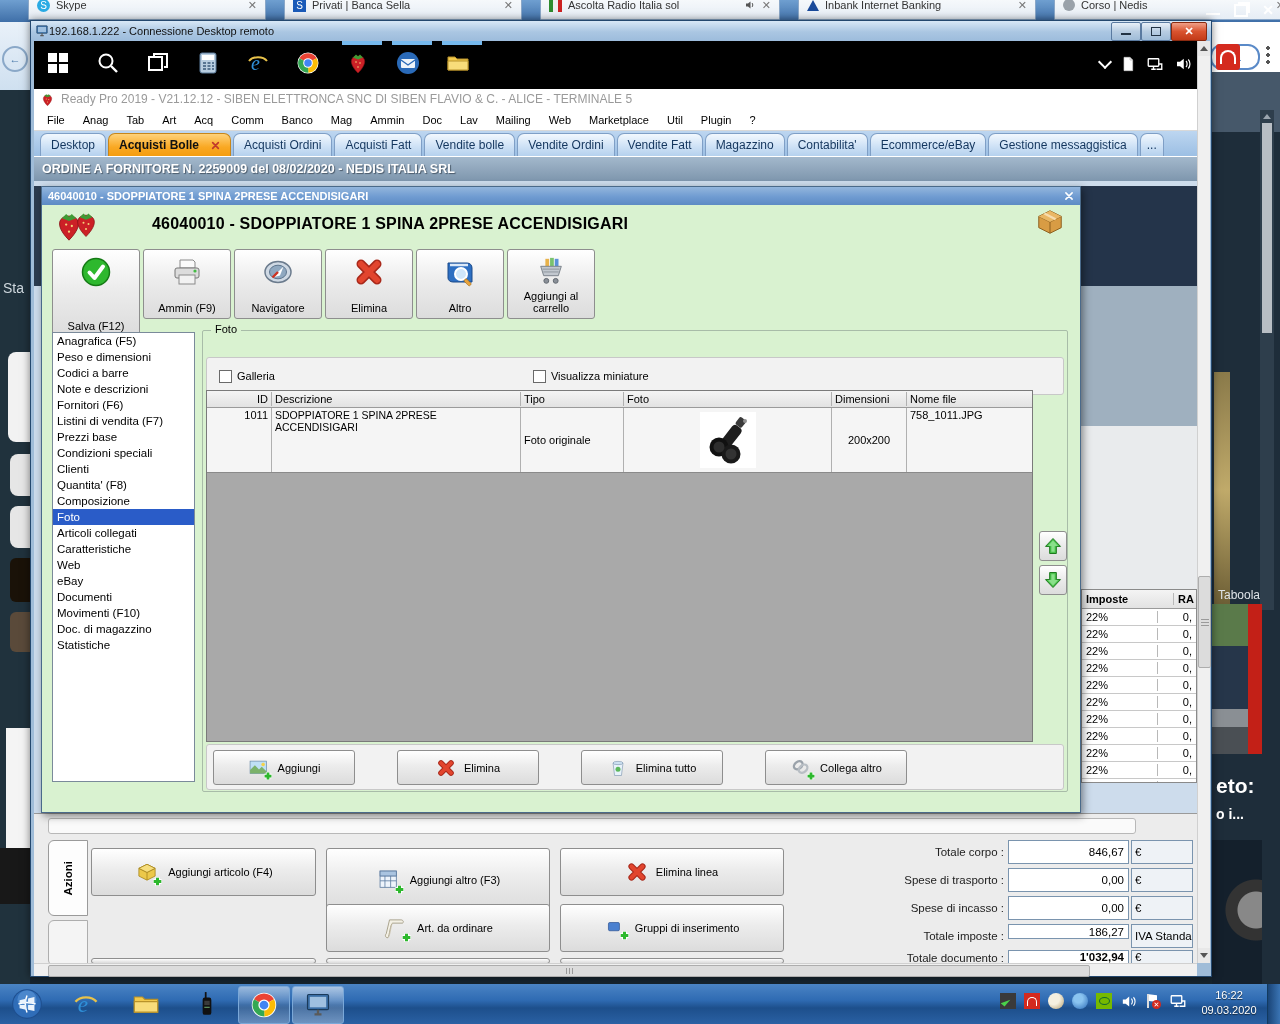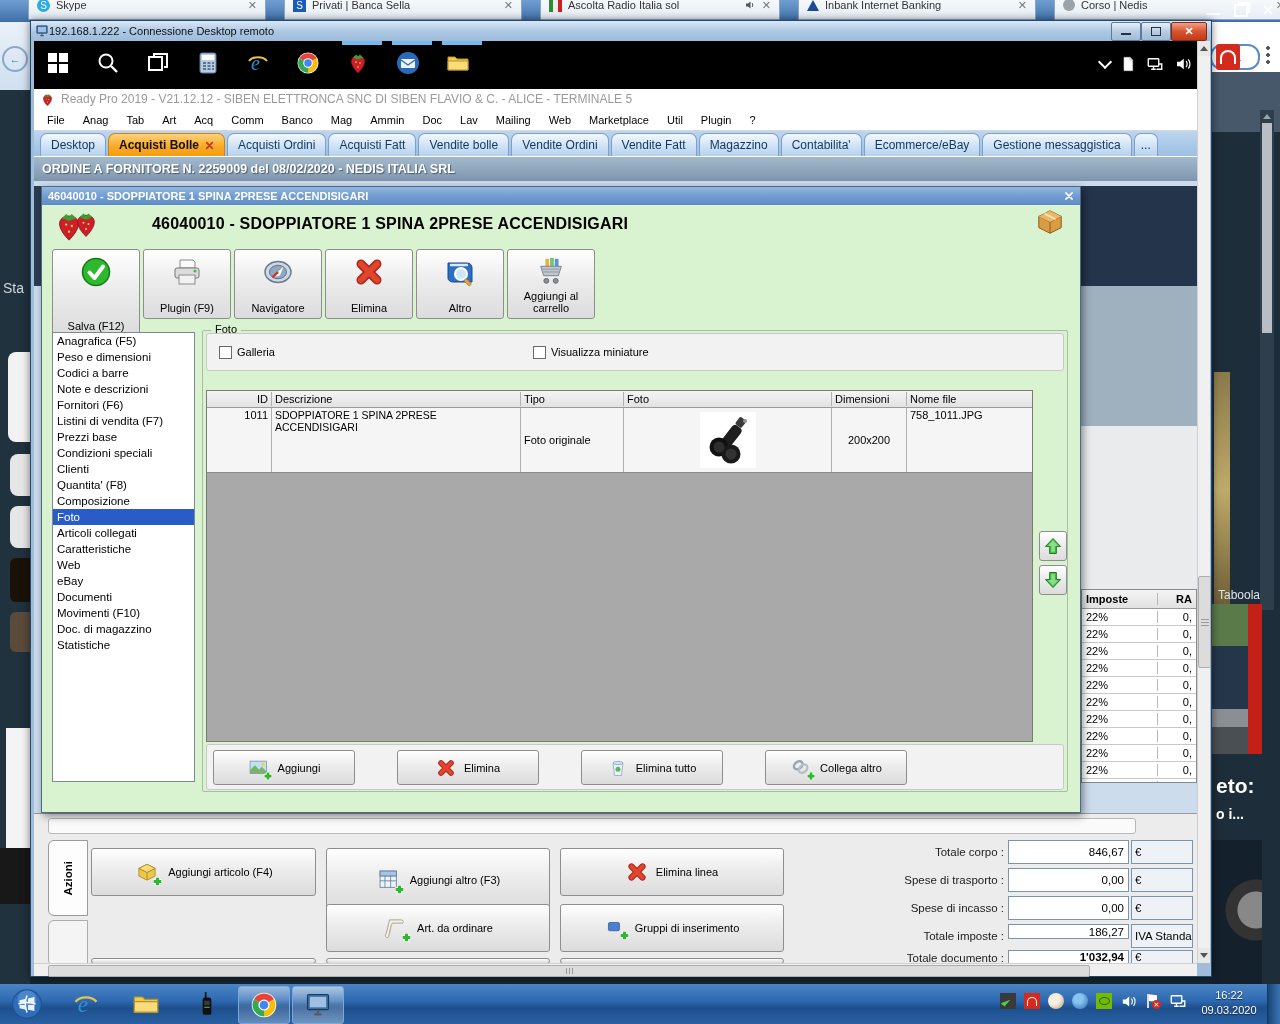--- a/index.html
+++ b/index.html
@@ -385,21 +385,21 @@
         <span style="padding:0 9px">Mailing</span>
         <span style="padding:0 9px">Web</span>
         <span style="padding:0 9px">Marketplace</span>
         <span style="padding:0 9px">Util</span>
         <span style="padding:0 9px">Plugin</span>
         <span style="padding:0 9px">?</span>
       </div>
 
       <div class="a" style="left:0;top:90px;width:1163px;height:25px;background:linear-gradient(#bdd6f0,#9cbfe4);display:flex;align-items:flex-end;gap:2px;padding-left:6px;box-sizing:border-box">
         <div class="tab"><span>Desktop</span></div>
-        <div class="tab active flex" style="gap:6px">
+        <div class="tab active flex" style="gap:12px">
           <span>Acquisti Bolle</span>
           <svg width="9" height="9" viewBox="0 0 32 32">
               <path d="M6 6 26 26M26 6 6 26" stroke="#c0392b" stroke-width="6" stroke-linecap="round"></path>
             </svg>
         </div>
         <div class="tab"><span>Acquisti Ordini</span></div>
         <div class="tab"><span>Acquisti Fatt</span></div>
         <div class="tab"><span>Vendite bolle</span></div>
         <div class="tab"><span>Vendite Ordini</span></div>
         <div class="tab"><span>Vendite Fatt</span></div>
@@ -416,21 +416,21 @@
 
       <div class="a" style="left:0;top:140px;width:1163px;height:632px;background:#cddcec"></div>
       <div class="a" style="left:0;top:145px;width:8px;height:100px;background:#2c3c50"></div>
 
       <div class="a" style="left:1047px;top:145px;width:116px;height:100px;background:#24344a"></div>
       <div class="a" style="left:1047px;top:245px;width:116px;height:140px;background:#9fb0bf"></div>
       <div class="a" style="left:1047px;top:385px;width:116px;height:163px;background:#e9ebed"></div>
 
       <div class="a" style="left:1047px;top:548px;width:116px;height:194px;background:#fff;border:1px solid #8a8a8a;box-sizing:border-box;overflow:hidden">
         <div class="flex thead" style="height:18px;font-weight:bold">
-          <span class="imp-cell" style="width:76px">Imposte</span>
+          <span class="imp-cell" style="width:92px">Imposte</span>
           <span class="imp-cell" style="flex:1;text-align:right;border-right:none">RA</span>
         </div>
         <div class="flex" style="height:16px;border-bottom:1px solid #c8c8c8">
             <span class="imp-cell" style="width:76px">22%</span>
             <span class="imp-cell" style="flex:1;text-align:right;border-right:none">0,</span>
           </div>
         <div class="flex" style="height:16px;border-bottom:1px solid #c8c8c8">
             <span class="imp-cell" style="width:76px">22%</span>
             <span class="imp-cell" style="flex:1;text-align:right;border-right:none">0,</span>
           </div>
@@ -599,21 +599,21 @@
         <div class="a btn3d tb-btn" style="left:10px;top:62px;width:88px;height:88px">
           <svg width="32" height="32" viewBox="0 0 32 32">
               <use href="#ck"></use>
             </svg>
           <span>Salva (F12)</span>
         </div>
         <div class="a btn3d tb-btn" style="left:101px;top:62px;width:88px;height:70px">
           <svg width="32" height="32" viewBox="0 0 32 32">
               <use href="#pr"></use>
             </svg>
-          <span>Plugin (F9)</span>
+          <span>Ammin (F9)</span>
         </div>
         <div class="a btn3d tb-btn" style="left:192px;top:62px;width:88px;height:70px">
           <svg width="34" height="32" viewBox="0 0 32 32">
               <use href="#cp"></use>
             </svg>
           <span>Navigatore</span>
         </div>
         <div class="a btn3d tb-btn" style="left:283px;top:62px;width:88px;height:70px">
           <svg width="32" height="32" viewBox="0 0 32 32">
               <use href="#xx"></use>
@@ -652,21 +652,21 @@
           <div class="side-item">eBay</div>
           <div class="side-item">Documenti</div>
           <div class="side-item">Movimenti (F10)</div>
           <div class="side-item">Doc. di magazzino</div>
           <div class="side-item">Statistiche</div>
         </div>
 
         <div class="a" style="left:160px;top:143px;width:866px;height:462px;border:1px solid #a8bca8;border-radius:2px;box-sizing:border-box">
           <span style="position:absolute;left:8px;top:-8px;background:#d9f2d0;padding:0 4px;font-size:11px">Foto</span>
 
-          <div class="a flex" style="left:3px;top:2px;width:858px;height:38px;background:#f2f2f2;border:1px solid #c8c8c8;border-radius:3px;box-sizing:border-box">
+          <div class="a flex" style="left:3px;top:26px;width:858px;height:38px;background:#f2f2f2;border:1px solid #c8c8c8;border-radius:3px;box-sizing:border-box">
             <span class="cb" style="margin-left:12px"></span>
             <span style="margin-left:5px">Galleria</span>
             <span class="cb" style="margin-left:258px"></span>
             <span style="margin-left:5px">Visualizza miniature</span>
           </div>
 
           <div class="a" style="left:3px;top:59px;width:827px;height:352px;background:#a9a9a9;border:1px solid #7a7a7a;box-sizing:border-box;overflow:hidden">
             <div class="flex thead" style="height:16px">
               <span class="tcell" style="width:65px;text-align:right">ID</span>
               <span class="tcell" style="width:249px">Descrizione</span>

